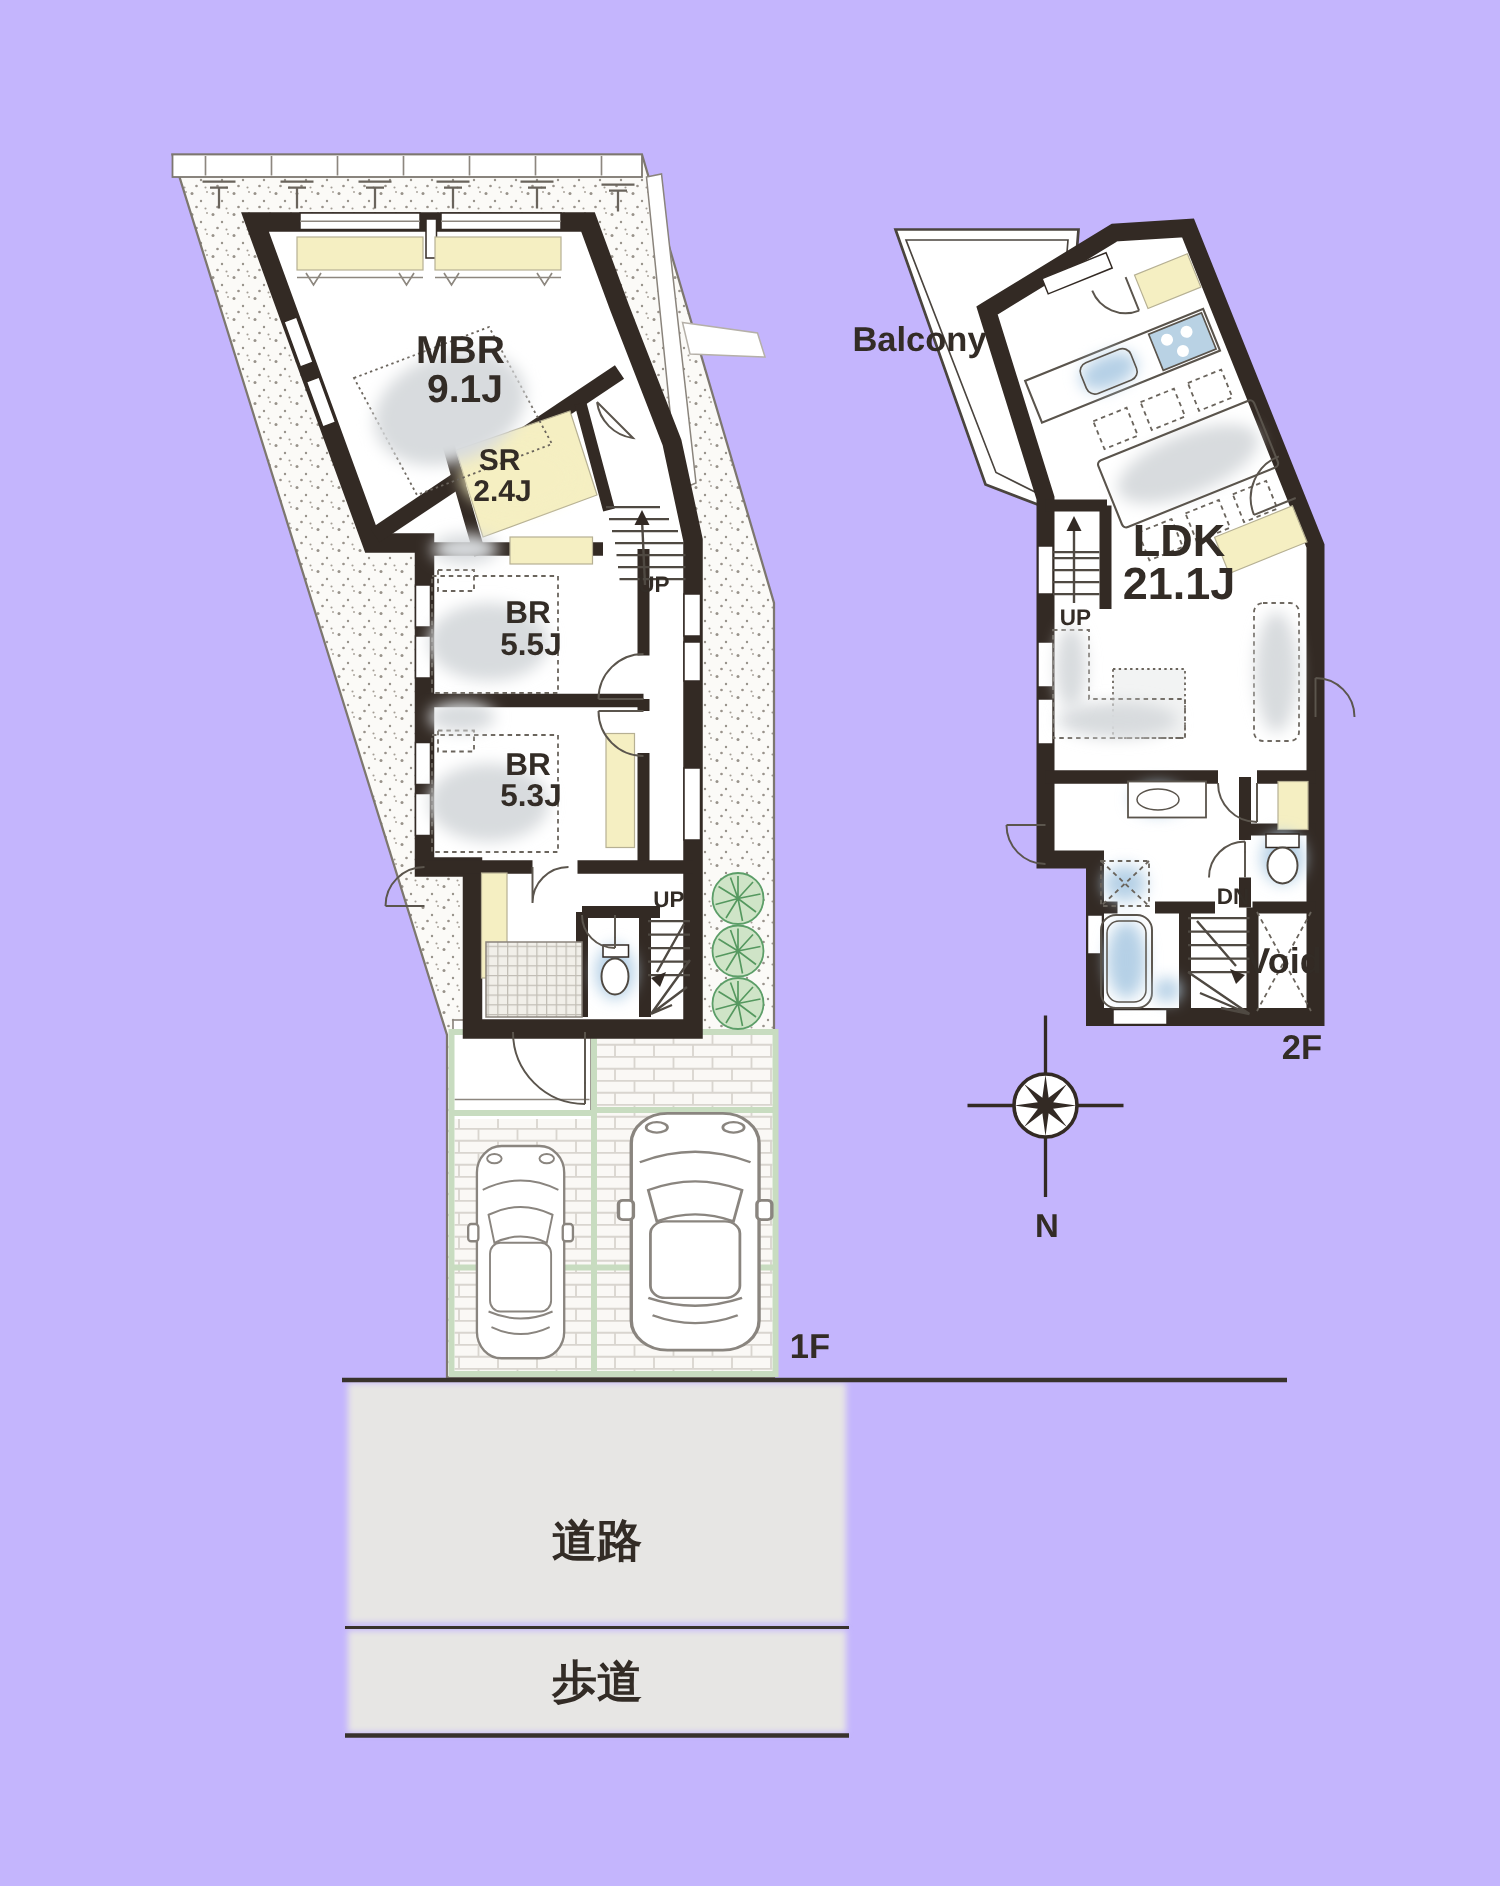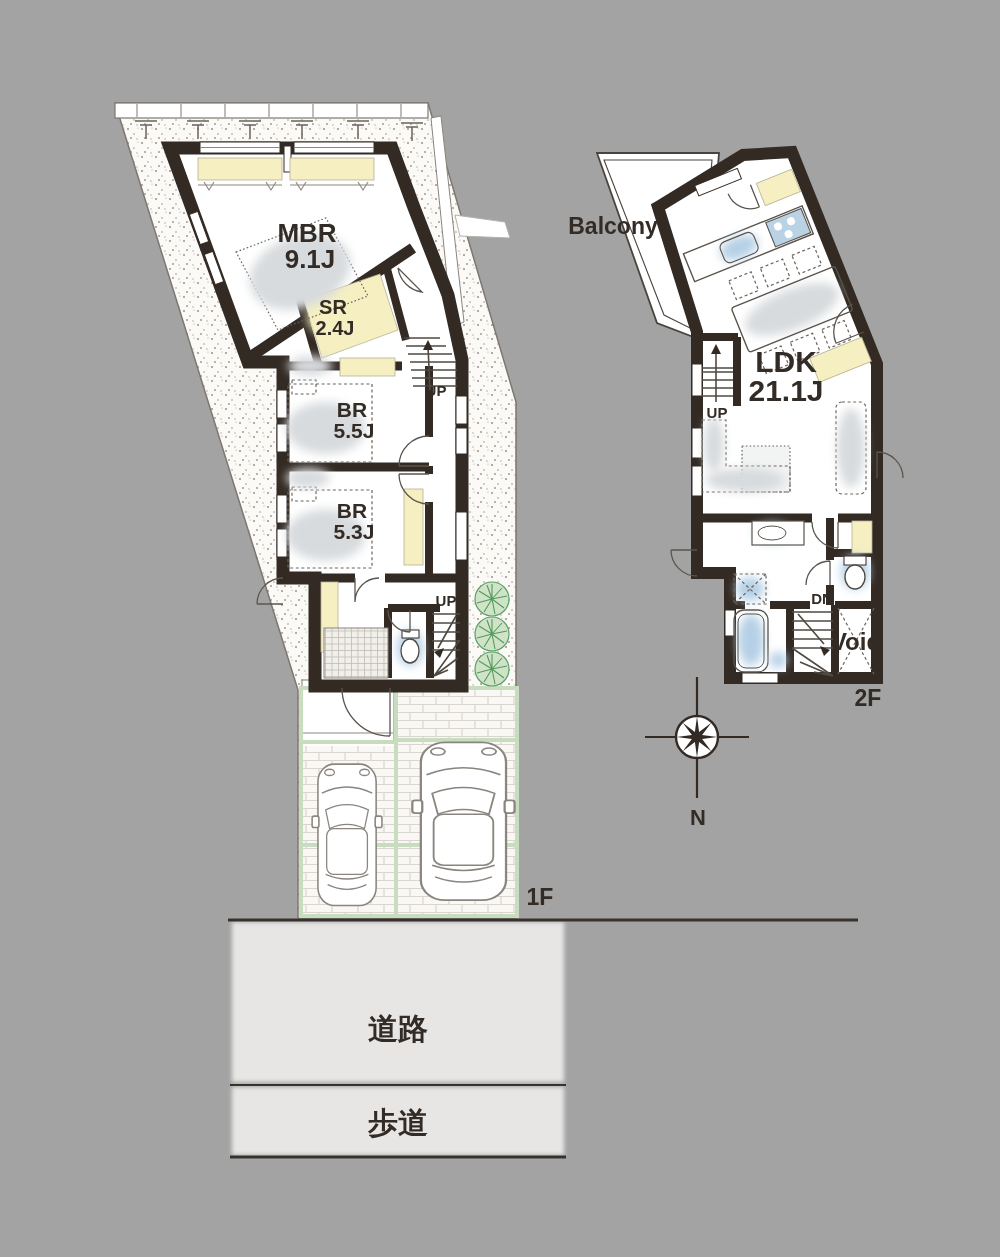--- a/index.html
+++ b/index.html
@@ -1,16 +1,16 @@
 <!DOCTYPE html>
 <html><head>
 <meta charset="utf-8">
 <style>
   html,body{margin:0;padding:0;background:#ffffff;}
-  .page{position:relative;width:1000px;height:1257px;background:#a3a3a3;overflow:hidden;}
+  .page{position:relative;width:1000px;height:1257px;background:#c4b5fd;overflow:hidden;}
   svg{display:block;}
   text{font-family:"Liberation Sans","DejaVu Sans",sans-serif;font-weight:bold;fill:#332c26;}
   .t15{font-size:15px;} .t20{font-size:20px;} .t21{font-size:21px;} .t23{font-size:23px;}
   .t24{font-size:24px;} .t26{font-size:26px;} .t30{font-size:30px;} .t22{font-size:22px;}
   .fp{fill:#fff;stroke:#332a24;stroke-width:13;stroke-linejoin:miter;}
   .fp2{fill:#fff;stroke:#332a24;stroke-width:12;stroke-linejoin:miter;}
   .wall{fill:none;stroke:#332a24;}
   .w11{stroke-width:11;} .w9{stroke-width:9;} .w8{stroke-width:8;}
   .ln{fill:none;stroke:#4f4942;stroke-width:1.6;}
   .ln2{fill:none;stroke:#8d877f;stroke-width:1.1;}

